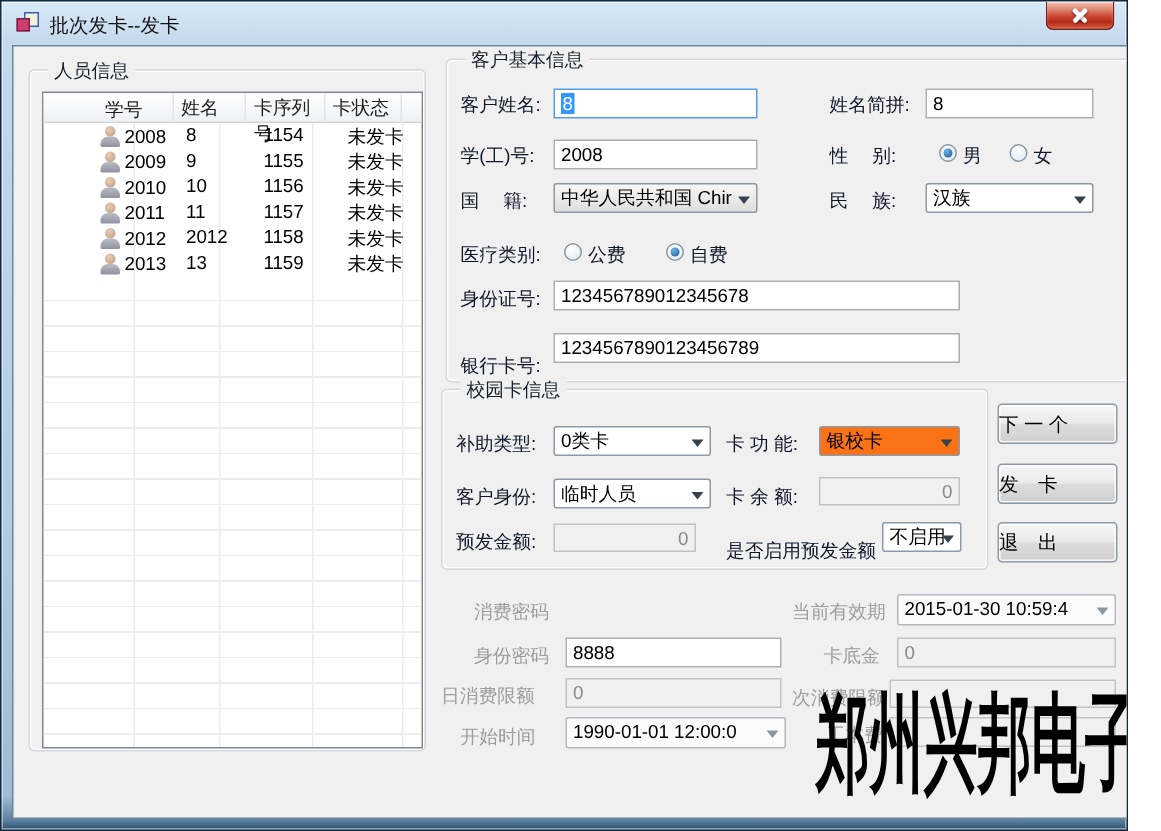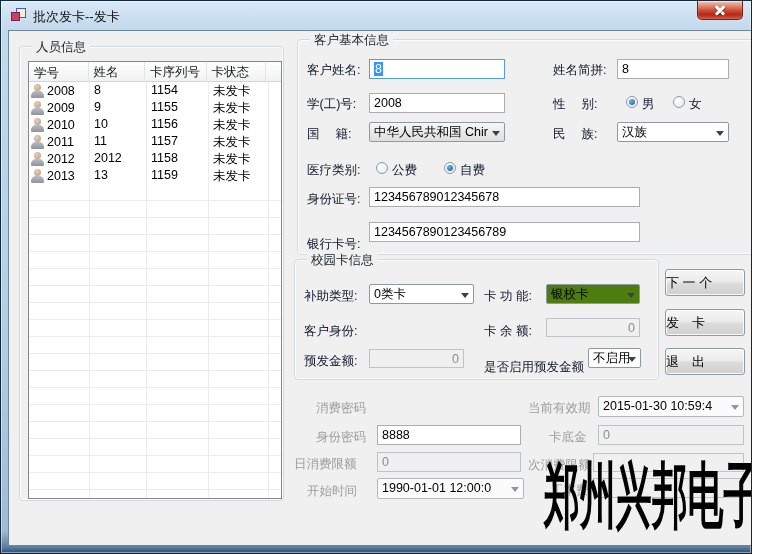--- a/index.html
+++ b/index.html
@@ -67,21 +67,21 @@
   .lv-body { position:relative; height:417px; }
   .vlines { position:absolute; left:0; top:0; width:100%; height:100%;
     background:
       linear-gradient(#ececec,#ececec) 60px 0/1px 100% no-repeat,
       linear-gradient(#ececec,#ececec) 117px 0/1px 100% no-repeat,
       linear-gradient(#ececec,#ececec) 179px 0/1px 100% no-repeat,
       linear-gradient(#ececec,#ececec) 239px 0/1px 100% no-repeat; }
   .hlines { position:absolute; left:0; top:102px; width:100%; height:315px;
     background:repeating-linear-gradient(to bottom,transparent 0 16px,#ececec 16px 17px); }
   .lv-row { position:relative; display:flex; height:17px; font-size:12.5px; color:#000; }
-  .c1 { width:60px; display:flex; align-items:center; padding-left:2px; }
+  .c1 { width:60px; display:flex; align-items:center; padding-left:2px;margin-left:36px; }
   .c2 { width:57px; padding:1px 0 0 5px; }
   .c3 { width:62px; padding:1px 0 0 5px; }
   .c4 { width:60px; padding:1px 0 0 5px; }
   .person { position:relative; width:13px; height:14px; margin-right:3px; flex:none; }
   .person::before { content:""; position:absolute; left:3px; top:0; width:7px; height:7px; border-radius:50%;
                     background:radial-gradient(circle at 40% 35%,#e9cdb4,#b99880); }
   .person::after { content:""; position:absolute; left:0; top:7px; width:13px; height:7px; border-radius:5px 5px 1px 1px;
                    background:linear-gradient(to bottom,#b9bcc4,#8e93a0); }
 
   .watermark { position:absolute; left:535px; top:418px; font-size:46px; font-weight:800; color:#000;
@@ -211,23 +211,24 @@
     <span class="lbl" style="left:298px;top:205px;">银行卡号:</span>
     <div class="txt" style="left:360px;top:191px;width:271px;height:20px;">1234567890123456789</div>
 
     <div class="groupbox" style="left:285px;top:228px;width:365px;height:121px;">
       <span class="group-title">校园卡信息</span>
     </div>
 
     <span class="lbl" style="left:295px;top:257px;">补助类型:</span>
     <div class="combo" style="left:360px;top:253px;width:105px;height:20px;background:#fff;"><span>0类卡</span><span class="arrow"></span></div>
     <span class="lbl" style="left:475px;top:257px;">卡 功 能:</span>
-    <div class="combo" style="left:537px;top:253px;width:94px;height:20px;background:#4d7c0f;"><span>银校卡</span><span class="arrow"></span></div>
+    <div class="combo" style="left:537px;top:253px;width:94px;height:20px;background:#f97316;"><span>银校卡</span><span class="arrow"></span></div>
 
     <span class="lbl" style="left:295px;top:292px;">客户身份:</span>
+    <div class="combo" style="left:360px;top:288px;width:105px;height:20px;background:#fff;"><span>临时人员</span><span class="arrow"></span></div>
     <span class="lbl" style="left:475px;top:292px;">卡 余 额:</span>
     <div class="txt disabled right" style="left:537px;top:287px;width:94px;height:19px;">0</div>
 
     <span class="lbl" style="left:295px;top:322px;">预发金额:</span>
     <div class="txt disabled right" style="left:360px;top:318px;width:95px;height:19px;">0</div>
     <span class="lbl" style="left:475px;top:328px;">是否启用预发金额</span>
     <div class="combo" style="left:579px;top:317px;width:53px;height:20px;background:#fff;"><span>不启用</span><span class="arrow"></span></div>
 
     <div class="btn" style="left:656px;top:238px;">下 一 个</div>
     <div class="btn" style="left:656px;top:278px;">发　卡</div>

